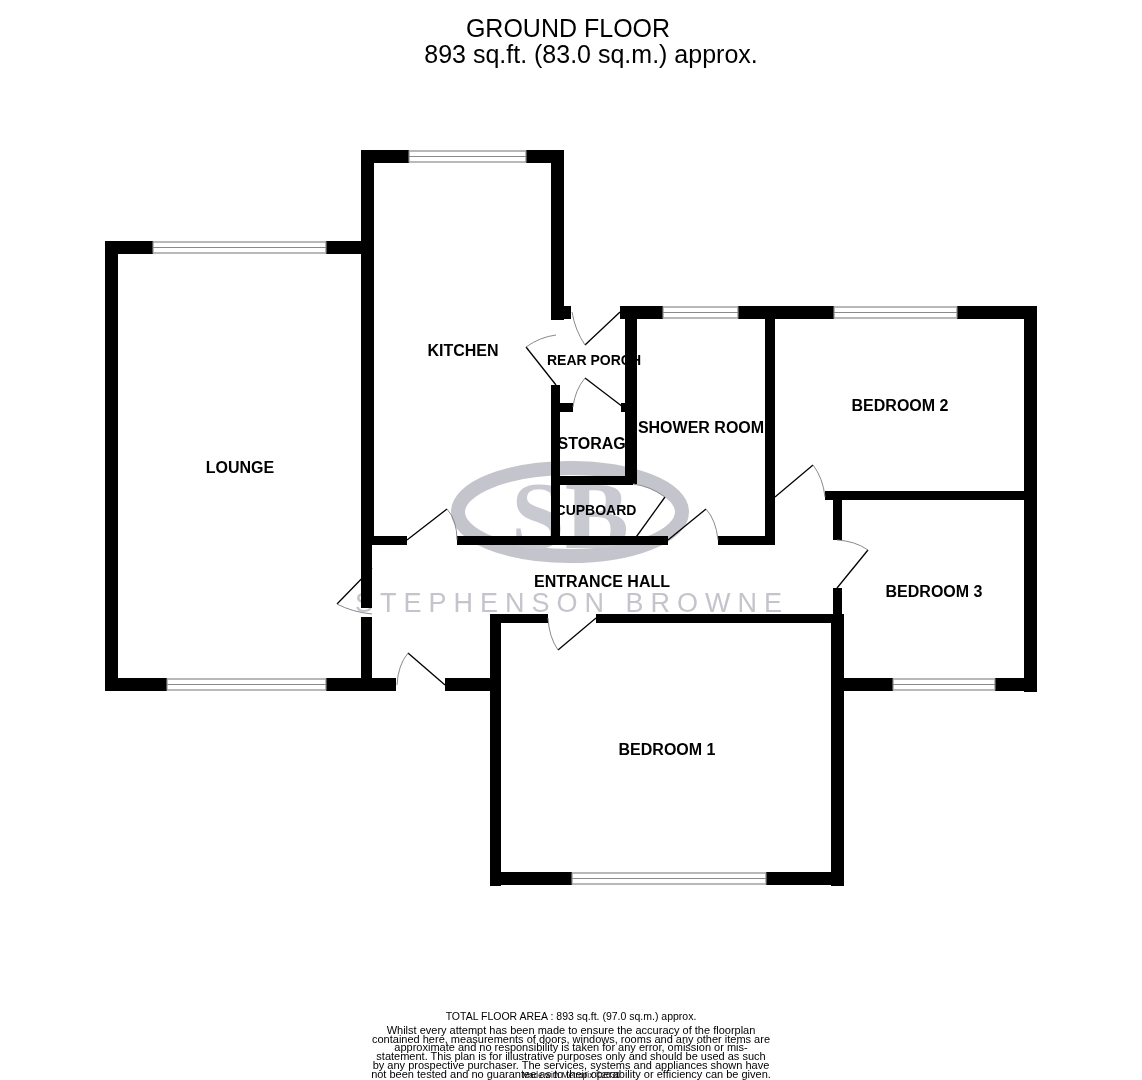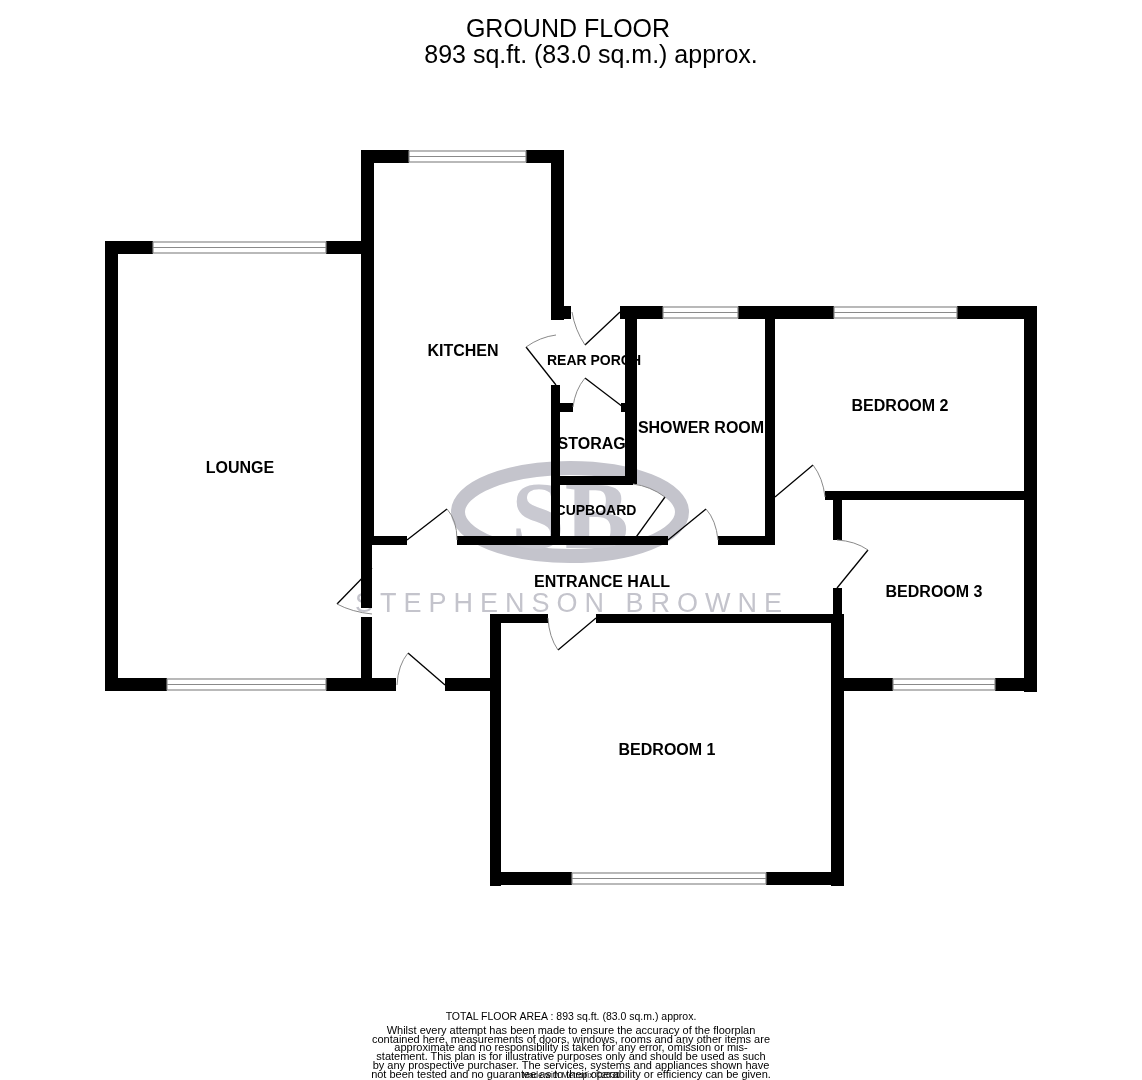--- a/index.html
+++ b/index.html
@@ -164,15 +164,15 @@
   <text class="room-label small-label" x="594" y="365" text-anchor="middle">REAR PORCH</text>
   <text class="room-label" x="597" y="449" text-anchor="middle">STORAGE</text>
   <text class="room-label small-label" x="596" y="515" text-anchor="middle">CUPBOARD</text>
   <text class="room-label" x="701" y="433" text-anchor="middle">SHOWER ROOM</text>
   <text class="room-label" x="900" y="411" text-anchor="middle">BEDROOM 2</text>
   <text class="room-label" x="934" y="597" text-anchor="middle">BEDROOM 3</text>
   <text class="room-label" x="667" y="755" text-anchor="middle">BEDROOM 1</text>
   <text class="room-label" x="602" y="587" text-anchor="middle">ENTRANCE HALL</text>
 </svg>
 
-<div class="footer" id="footer-total">TOTAL FLOOR AREA : 893 sq.ft. (83.0 sq.m.) approx.</div>
+<div class="footer" id="footer-total">TOTAL FLOOR AREA : 893 sq.ft. (97.0 sq.m.) approx.</div>
 <div class="footer" id="footer-disclaimer">Whilst every attempt has been made to ensure the accuracy of the floorplan contained here, measurements of doors, windows, rooms and any other items are approximate and no responsibility is taken for any error, omission or mis-statement. This plan is for illustrative purposes only and should be used as such by any prospective purchaser. The services, systems and appliances shown have not been tested and no guarantee as to their operability or efficiency can be given.</div>
 <div class="footer" id="footer-credit">Made with Metropix ©2030</div>
 
 </body></html>

